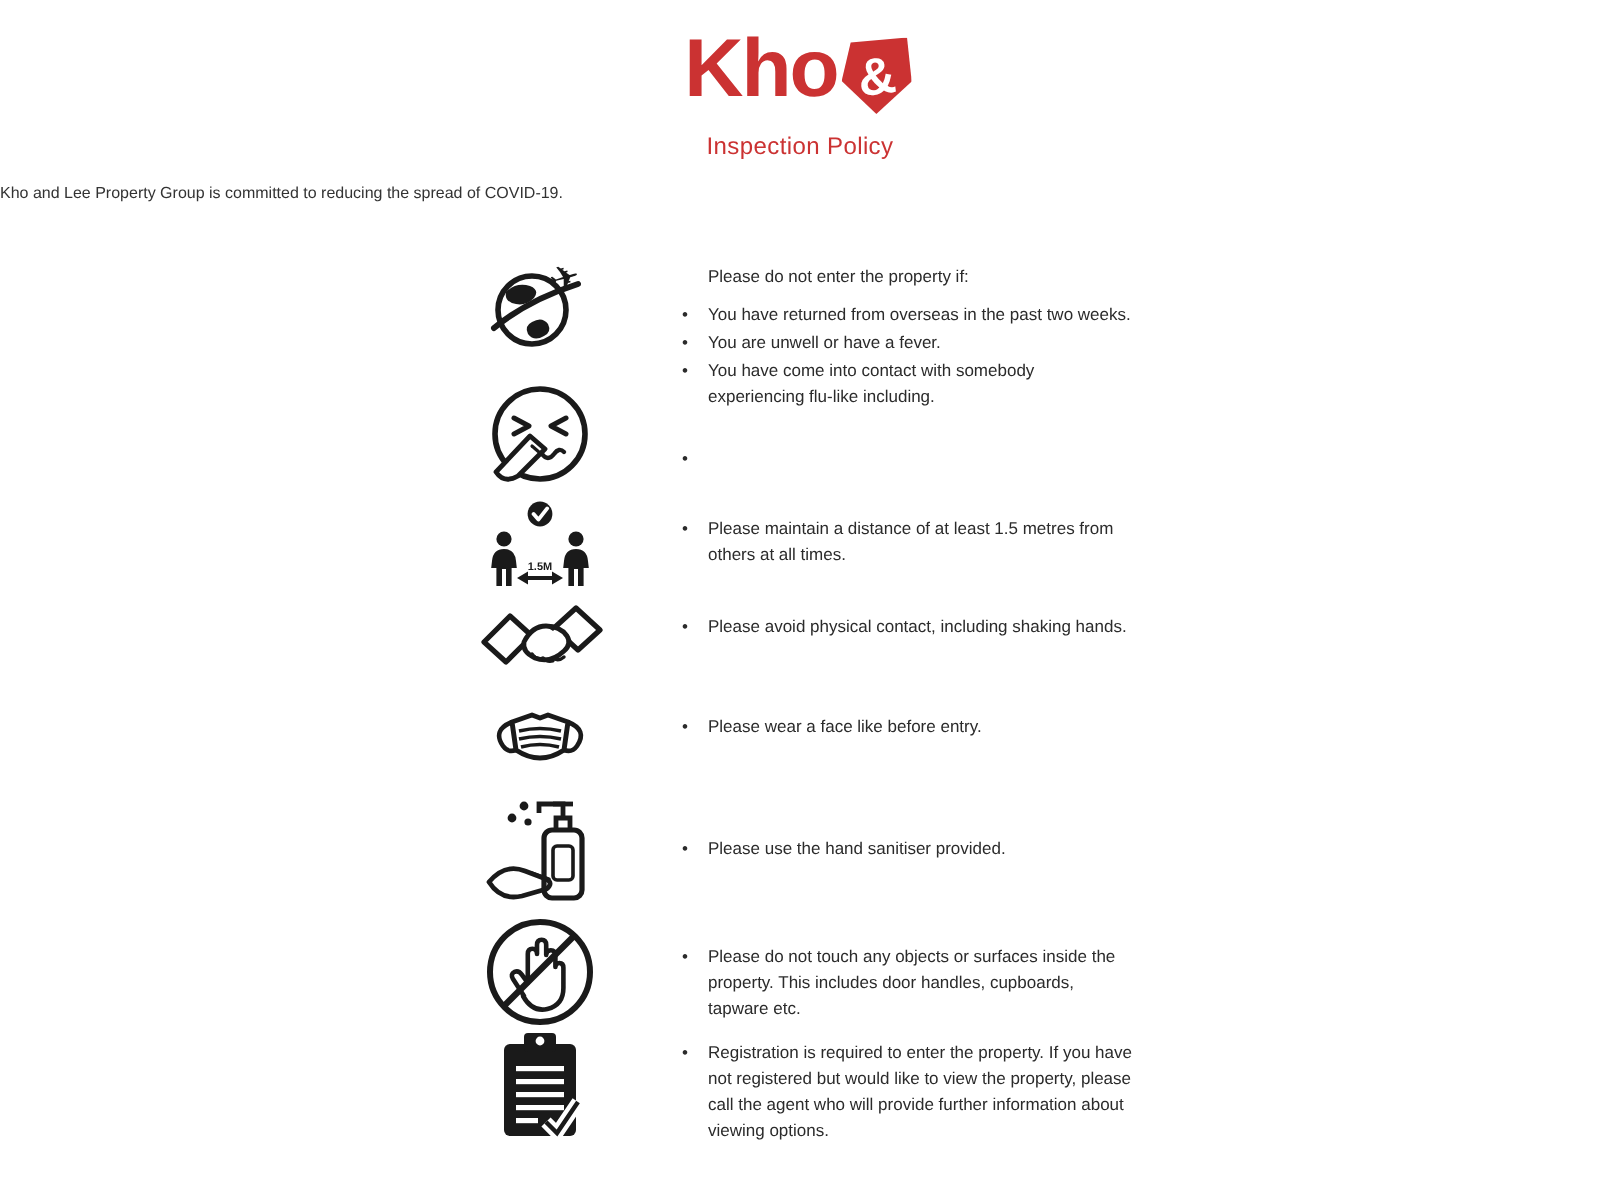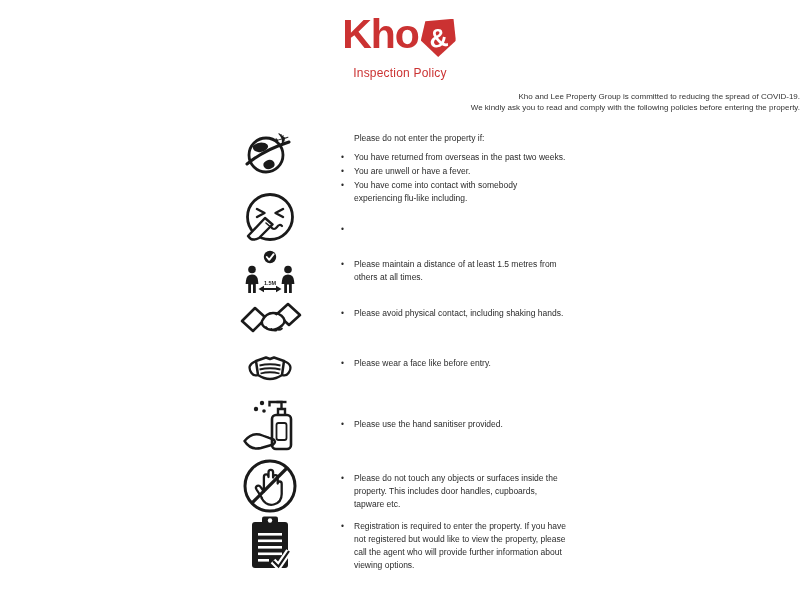--- a/index.html
+++ b/index.html
@@ -23,21 +23,21 @@
     clip-path:polygon(10% 10%, 90% 0%, 100% 56%, 52% 100%, 0% 60%);
     display:flex;align-items:center;justify-content:center;
     margin:0 2px;transform:translateY(3px) rotate(3deg);
   }
   .logo-amp{color:#ffffff;font-size:26px;font-weight:bold;transform:rotate(-10deg);letter-spacing:0;}
   .title{
     position:absolute;top:66px;left:0;width:100%;text-align:center;
     color:var(--red);font-size:12px;letter-spacing:.2px;
   }
   .intro{
-    position:absolute;top:91px;left:0;width:100%;text-align:right;
+    position:absolute;top:91px;left:0;width:100%;text-align:left;
     font-size:8px;line-height:11px;color:#333333;
   }
   
   .icon{position:absolute;}
   .txt{
     position:absolute;left:341px;width:225px;
     font-size:8.5px;line-height:13px;color:var(--body);
   }
   .bullets{display:flex;flex-direction:column;gap:1px;}
   .bullet{display:flex;}
@@ -53,21 +53,20 @@
     <span>Kho</span>
       <span class="logo-badge">
         <span class="logo-amp">&amp;</span>
       </span>
   </div>
 
   <div class="title">Inspection Policy</div>
 
   <div class="intro">
     <div>Kho and Lee Property Group is committed to reducing the spread of COVID-19.</div>
-    <div>We kindly ask you to read and comply with the following policies before entering the property.</div>
   </div>
 
   <div class="icon" style="left:244px;top:129px">
     <svg width="52" height="48" viewBox="0 0 52 48">
       <circle cx="22" cy="26" r="17" fill="none" stroke="#1a1a1a" stroke-width="2.8"></circle>
       <path d="M9 17 q5 -5 12 -3 q5 2 2 6 q-4 4 -9 3 q-6 -1 -5 -6z" fill="#1a1a1a"></path>
       <path d="M22 32 q5 -3 8 1 q2 4 -2 6 q-5 3 -8 -1 q-2 -4 2 -6z" fill="#1a1a1a"></path>
       <path d="M3 35 Q20 21 45 13" fill="none" stroke="#1a1a1a" stroke-width="3" stroke-linecap="round"></path>
       <text x="31" y="16" font-size="18" fill="#1a1a1a" transform="rotate(-16 40 11)">✈</text>
     </svg>

